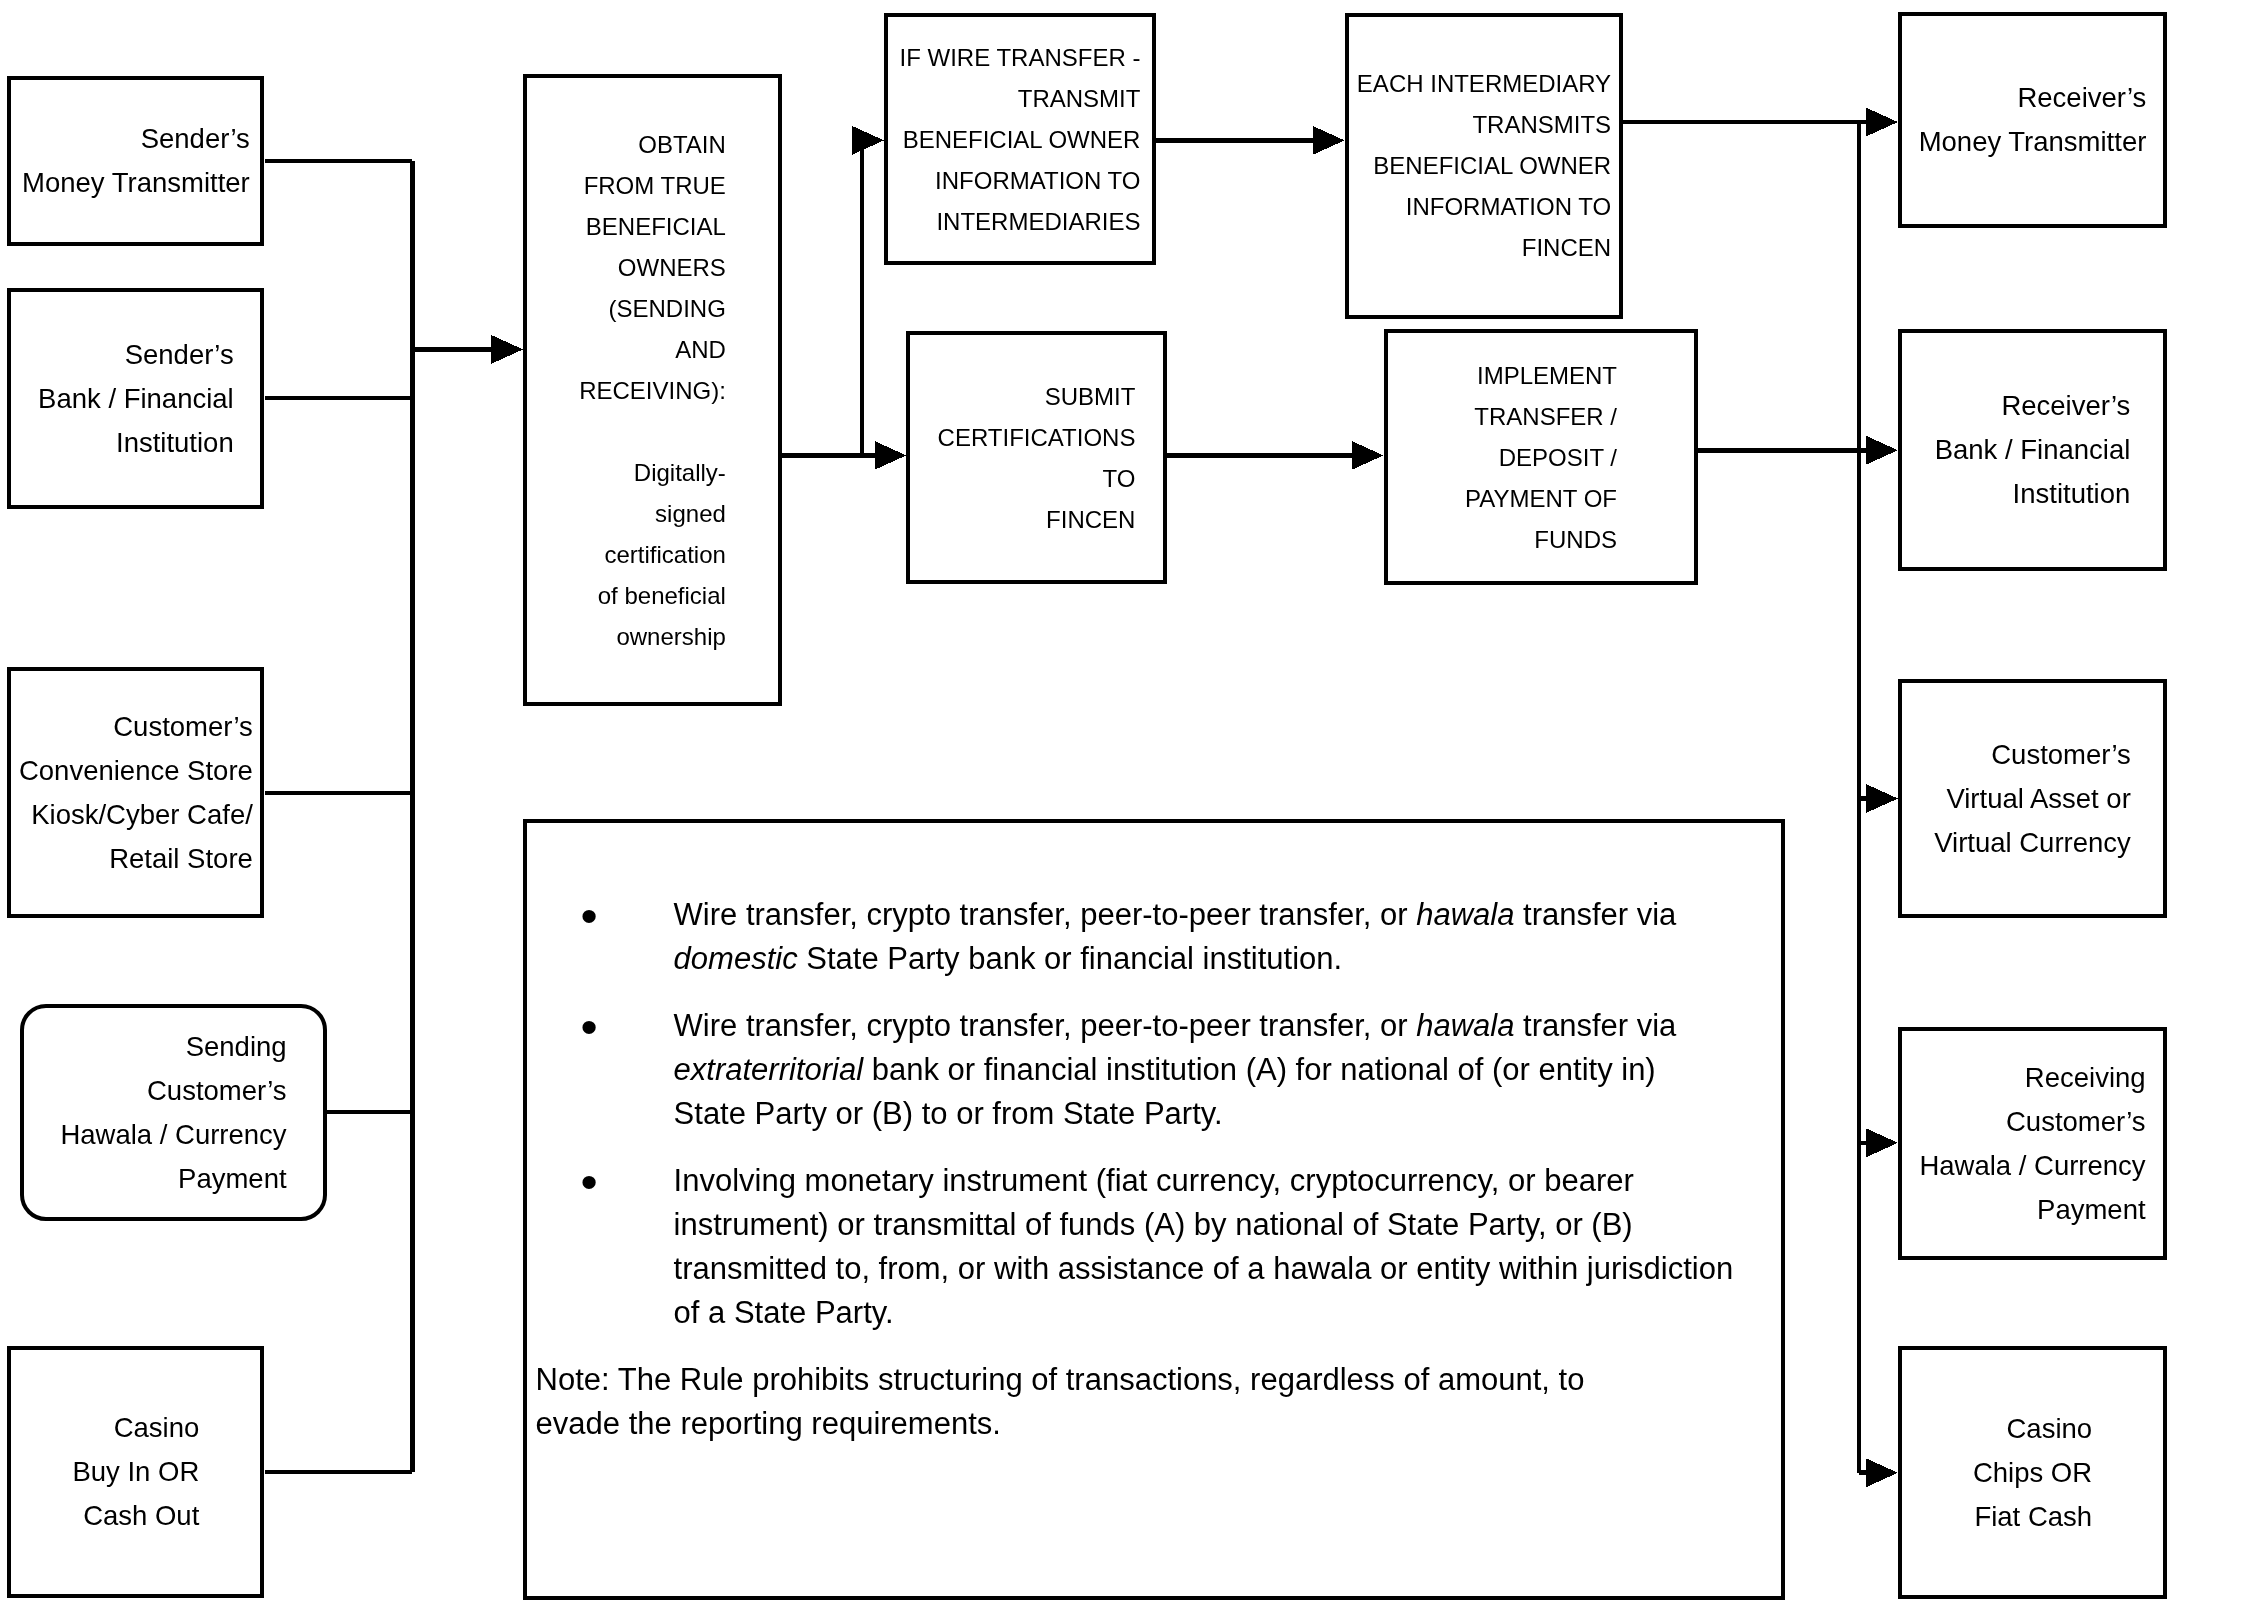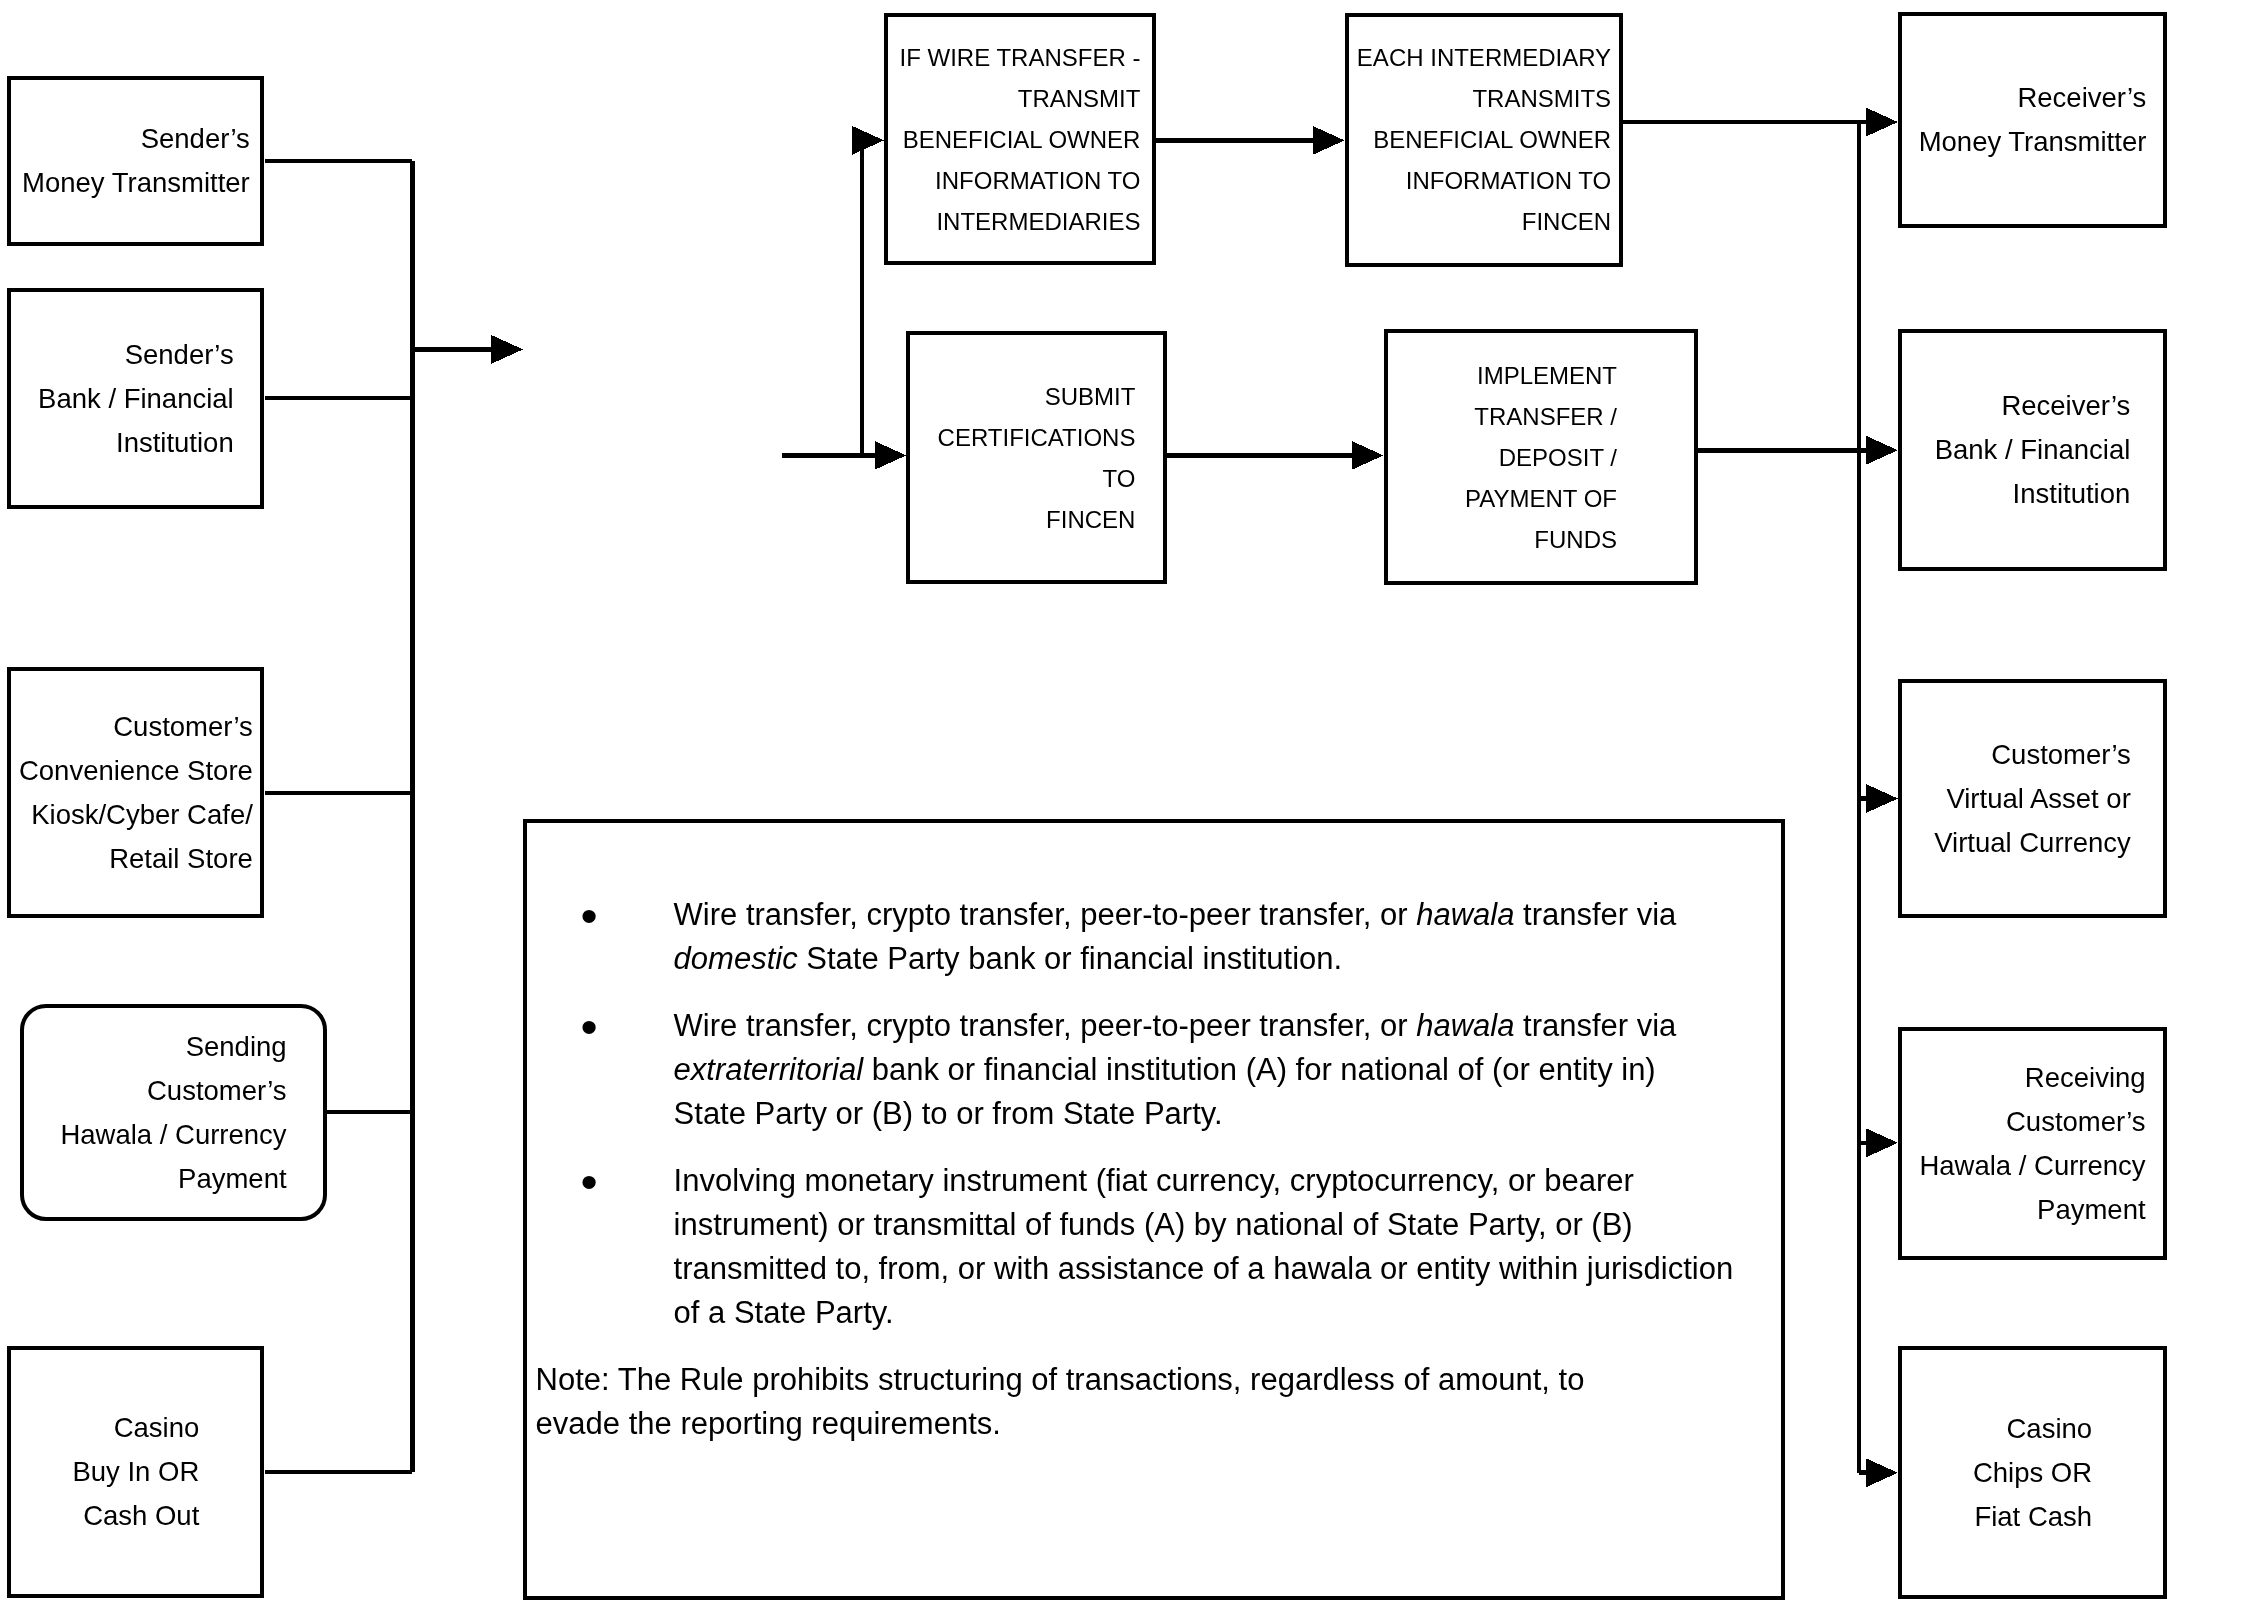--- a/index.html
+++ b/index.html
@@ -17,21 +17,21 @@
   .proc{font-size:24px;line-height:41px;}
   
   .b-l1{left:7.4px;top:76px;width:257px;height:170px;}
   .b-l2{left:7.4px;top:288px;width:257px;height:221px;}
   .b-l3{left:7.4px;top:667px;width:257px;height:251px;}
   .b-l4{left:20px;top:1004px;width:307px;height:217px;border-radius:26px;}
   .b-l5{left:7.4px;top:1346px;width:257px;height:252px;}
   
   .b-obtain{left:523px;top:74px;width:259px;height:632px;}
   .b-wire{left:884px;top:13px;width:272px;height:252px;}
-  .b-inter{left:1345px;top:12.6px;width:278px;height:254px;}
+  .b-inter{left:1345px;top:12.6px;width:278px;height:306px;}
   .b-submit{left:906px;top:331px;width:261px;height:253px;}
   .b-impl{left:1384px;top:329px;width:314px;height:256px;}
   
   .b-r1{left:1898px;top:11.5px;width:269px;height:216px;}
   .b-r2{left:1898px;top:329px;width:269px;height:242px;}
   .b-r3{left:1898px;top:679px;width:269px;height:239px;}
   .b-r4{left:1898px;top:1027px;width:269px;height:233px;}
   .b-r5{left:1898px;top:1346px;width:269px;height:253px;}
   
   .info{
@@ -99,20 +99,33 @@
 Kiosk/Cyber Cafe/
 Retail Store</div>
   <div class="box side b-l4">Sending
 Customer’s
 Hawala / Currency
 Payment</div>
   <div class="box side b-l5">Casino
 Buy In OR
 Cash Out</div>
 
+  <div class="box proc b-obtain">OBTAIN
+FROM TRUE
+BENEFICIAL
+OWNERS
+(SENDING
+AND
+RECEIVING):
+
+Digitally-
+signed
+certification
+of beneficial
+ownership</div>
   <div class="box proc b-wire">IF WIRE TRANSFER -
 TRANSMIT
 BENEFICIAL OWNER
 INFORMATION TO
 INTERMEDIARIES</div>
   <div class="box proc b-inter">EACH INTERMEDIARY
 TRANSMITS
 BENEFICIAL OWNER
 INFORMATION TO
 FINCEN</div>

